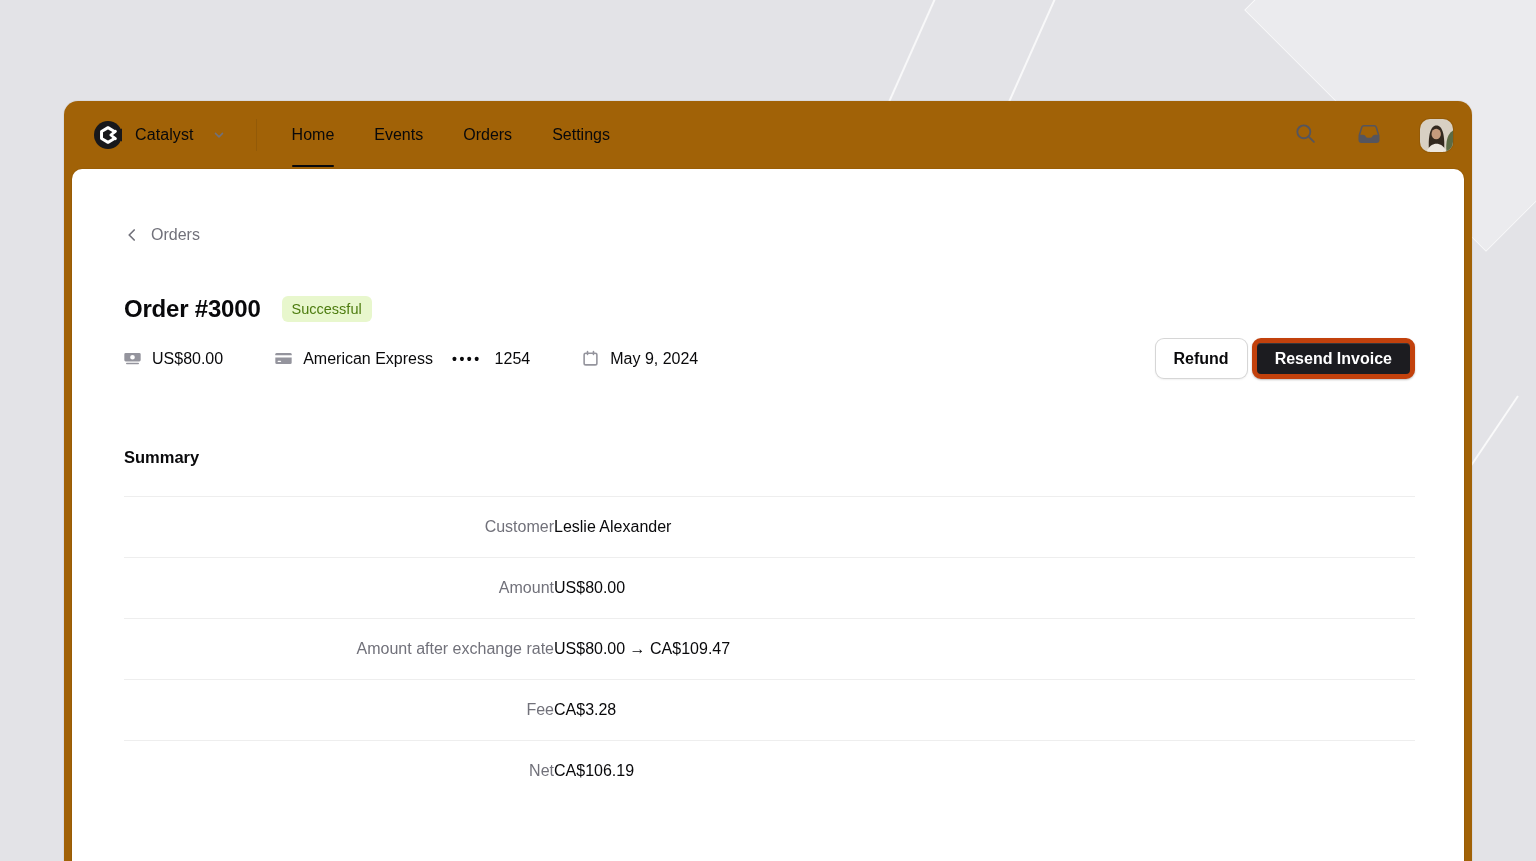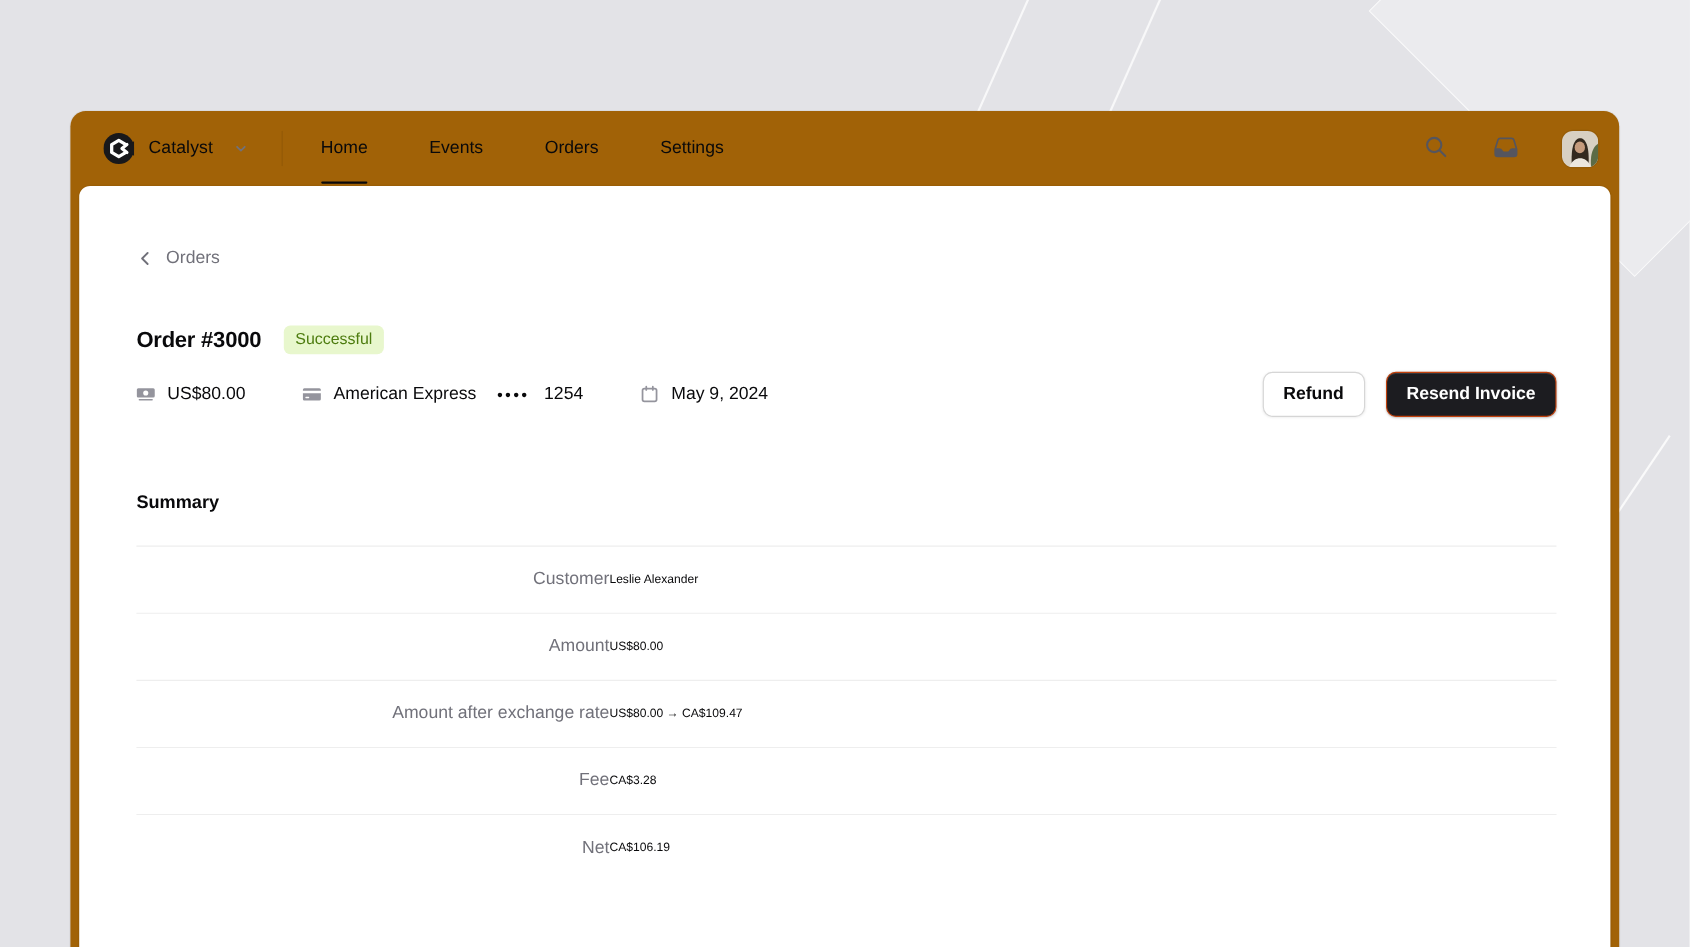--- a/index.html
+++ b/index.html
@@ -37,21 +37,21 @@
   .navbar {
     height:68px; flex:0 0 68px;
     display:flex; align-items:center;
     padding:0 19px 0 30px;
   }
   .brand { display:flex; align-items:center; gap:13px; cursor:pointer; border-radius:8px; }
   .brand-logo { width:28px; height:28px; display:block; }
   .brand-name { font-size:16px; font-weight:500; letter-spacing:.1px; }
   .brand-caret { margin-left:5px; display:flex; }
   .v-divider { width:1px; height:32px; background:rgba(9,9,11,.09); margin:0 0 0 30px; }
-  .nav-links { display:flex; align-items:center; gap:56px; margin-left:35px; height:100%; }
+  .nav-links { display:flex; align-items:center; gap:40px; margin-left:35px; height:100%; }
   .nav-link {
     position:relative; display:flex; align-items:center; height:100%;
     font-size:16px; font-weight:500; color:#09090b; text-decoration:none; cursor:pointer;
   }
   .nav-link.active::after {
     content:""; position:absolute; left:0; right:0; bottom:2px;
     height:2.5px; background:#09090b; border-radius:2px;
   }
   .nav-spacer { flex:1; }
   .nav-right { display:flex; align-items:center; gap:38px; }
@@ -71,59 +71,59 @@
   }
 
   .breadcrumb {
     margin-top:52px; height:28px;
     display:inline-flex; align-items:center; gap:11px;
     color:#71717a; font-size:16px; cursor:pointer; text-decoration:none;
   }
   .breadcrumb .chev { display:flex; }
 
   .title-row { margin-top:44px; display:flex; align-items:center; gap:21px; }
-  .page-title { font-size:20px; line-height:32px; font-weight:700; letter-spacing:-.2px; color:#09090b; }
+  .page-title { font-size:24px; line-height:32px; font-weight:700; letter-spacing:-.2px; color:#09090b; }
   .badge {
     font-size:14.5px; font-weight:500; line-height:1;
     padding:6px 10px; border-radius:6px;
     background:#e8f7cd; color:#4d7c0f;
   }
 
   .header-row { margin-top:13px; display:flex; align-items:center; }
   .meta { display:flex; align-items:center; gap:52px; }
   .meta-group { display:flex; align-items:center; gap:11px; font-size:16px; color:#09090b; }
   .meta-group .micon { display:flex; opacity:.95; }
   .card-dots { font-weight:700; letter-spacing:2.5px; margin-left:8px; font-size:14px; }
   .card-last4 { margin-left:2px; }
-  .actions { margin-left:auto; display:flex; align-items:center; gap:19px; }
+  .actions { margin-left:auto; display:flex; align-items:center; gap:4px; }
   .btn {
     font-family:"Liberation Sans", sans-serif;
     font-size:16px; font-weight:600; line-height:1;
     height:41px; padding:0 18px; border-radius:9px; cursor:pointer;
   }
   .btn-secondary {
     background:#ffffff; color:#09090b;
     border:1px solid rgba(9,9,11,.17);
     box-shadow:0 1px 2px rgba(9,9,11,.06);
   }
   .btn-primary {
     background:#1c1c20; color:#ffffff;
-    border:1px solid #c2410c;
+    border:5px solid #c2410c;
     box-shadow:inset 0 1px 0 rgba(255,255,255,.12), 0 1px 2px rgba(9,9,11,.25);
   }
 
   .summary-heading { margin-top:66px; font-size:16.5px; line-height:24px; font-weight:700; color:#09090b; }
 
   .dl { margin-top:27px; }
   .dl-row {
     display:grid; grid-template-columns:430px 1fr; align-items:center;
     height:61px; border-top:1px solid rgba(9,9,11,.07);
   }
   .dl-label { color:#71717a; font-size:16px;text-align:right; }
-  .dl-value { color:#09090b; font-size:11px; }
+  .dl-value { color:#09090b; font-size:16px; }
 </style>
 </head>
 <body>
 
 <div class="decor decor-line decor-l1"></div>
 <div class="decor decor-line decor-l2"></div>
 <div class="decor decor-tr"></div>
 <div class="decor decor-br"></div>
 
 <div class="app">

